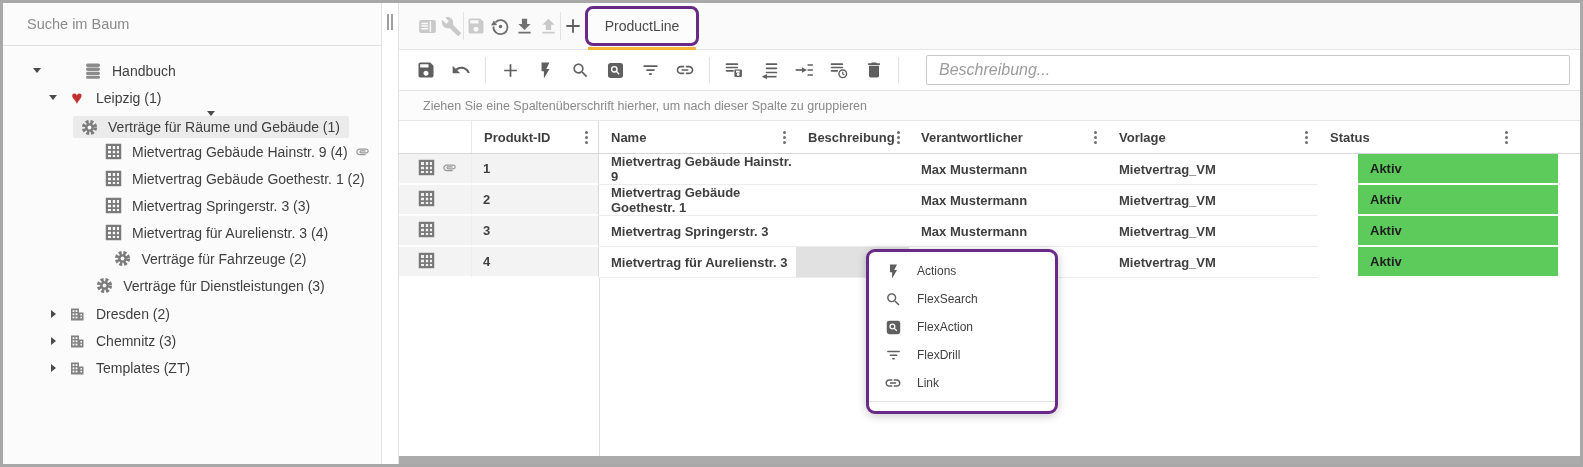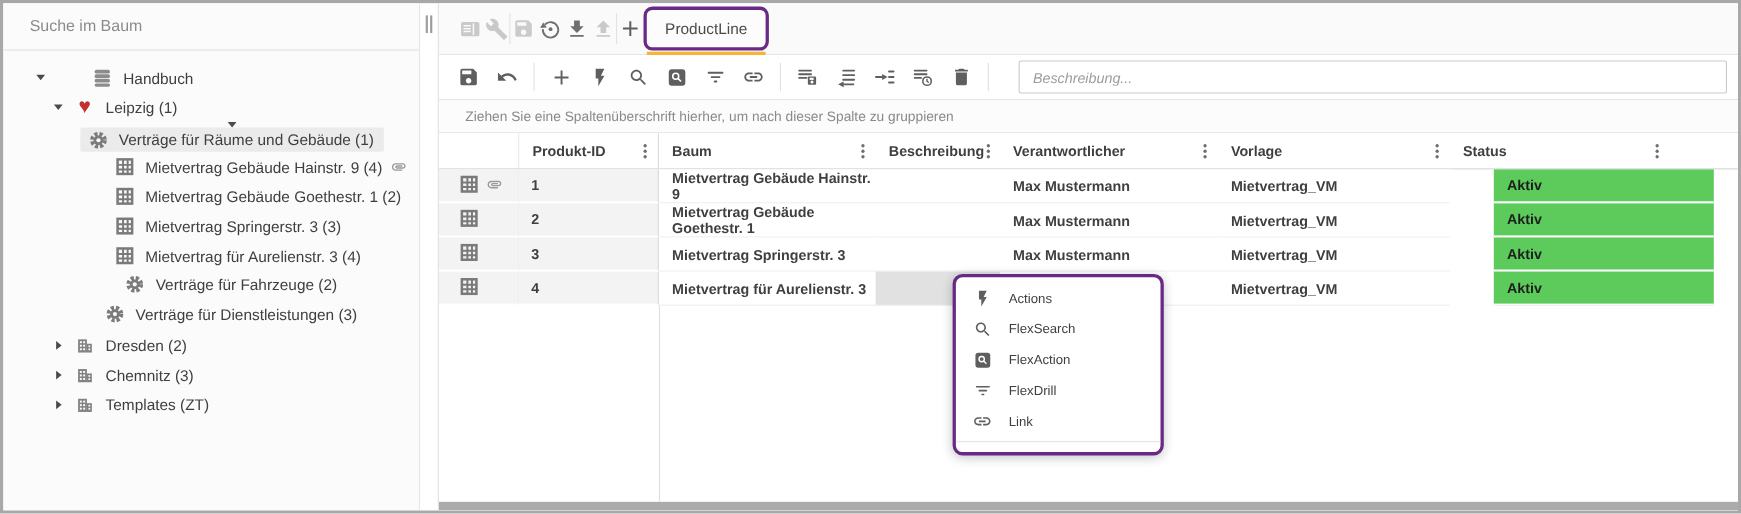--- a/index.html
+++ b/index.html
@@ -32,21 +32,21 @@
   .main-panel { flex:1; border-left:1px solid #e2e2e2; display:flex; flex-direction:column; background:#fff; overflow:hidden; }
   .toolbar1 { height:47px; background:#fafafa; border-bottom:1px solid #e6e6e6; display:flex; align-items:center; padding-left:16px; flex:none; }
   .toolbar2 { height:41px; background:#fff; border-bottom:1px solid #e6e6e6; display:flex; align-items:center; gap:13px; padding-left:16px; flex:none; }
   .tb { background:none; border:none; padding:0; width:24px; height:24px; display:flex; align-items:center; justify-content:center; cursor:pointer; flex:none; }
   .tb2 { width:22px; height:22px; }
   .tdiv { width:1px; height:28px; background:#e2e2e2; flex:none; }
   .tdiv2 { width:1px; height:26px; background:#e2e2e2; flex:none; }
   .tabwrap { position:relative; height:47px; display:flex; align-items:center; flex:none; }
   .tab { min-width:114px; height:40px; border:3px solid #692a87; border-radius:8px; background:#fcfcfc; display:flex; align-items:center; justify-content:center; font-size:14px; color:#4a4a4a; cursor:pointer; padding:0 14px; }
   .tab-underline { position:absolute; bottom:0; left:3px; right:3px; height:3px; background:#f7b538; }
-  .filter-input { flex:1; height:30px; margin:0 10px 0 14px; border:1px solid #c9c9c9; border-radius:2px; font-family:"Liberation Sans",sans-serif; font-style:italic; font-size:13px; color:#be185d; padding-left:12px; outline:none; background:#fff; }
+  .filter-input { flex:1; height:30px; margin:0 10px 0 14px; border:1px solid #c9c9c9; border-radius:2px; font-family:"Liberation Sans",sans-serif; font-style:italic; font-size:16px; color:#be185d; padding-left:12px; outline:none; background:#fff; }
   .filter-input::placeholder { color:#9c9c9c; font-style:italic; opacity:1; }
 
   .group-bar { height:30px; background:#fcfcfc; border-bottom:1px solid #e8e8e8; display:flex; align-items:center; padding-left:24px; font-size:12.5px; color:#8a8a8a; flex:none; }
 
   
   .grid { flex:1; display:flex; flex-direction:column; overflow:hidden;font-weight:bold; }
   .g-header { height:33px; display:flex; border-bottom:1px solid #d6d6d6; background:#fff; flex:none; }
   .hc { display:flex; align-items:center; justify-content:space-between; font-size:13px; color:#3f3f3f; padding:0 8px 0 12px; }
   .c-icon { width:73px; flex:none; } .c-id { width:127px; flex:none; } .c-name { width:197px; flex:none; }
   .c-beschr { width:113px; flex:none; } .c-verantw { width:198px; flex:none; } .c-vorlage { width:211px; flex:none; } .c-status { width:200px; flex:none; }
@@ -448,21 +448,21 @@
         <div class="hc c-icon"></div>
         <div class="hc c-id">
           <span>Produkt-ID</span>
           <span class="kebab">
               <i></i>
               <i></i>
               <i></i>
             </span>
         </div>
         <div class="hc c-name">
-          <span>Baum</span>
+          <span>Name</span>
           <span class="kebab">
               <i></i>
               <i></i>
               <i></i>
             </span>
         </div>
         <div class="hc c-beschr">
           <span>Beschreibung</span>
           <span class="kebab">
               <i></i>

